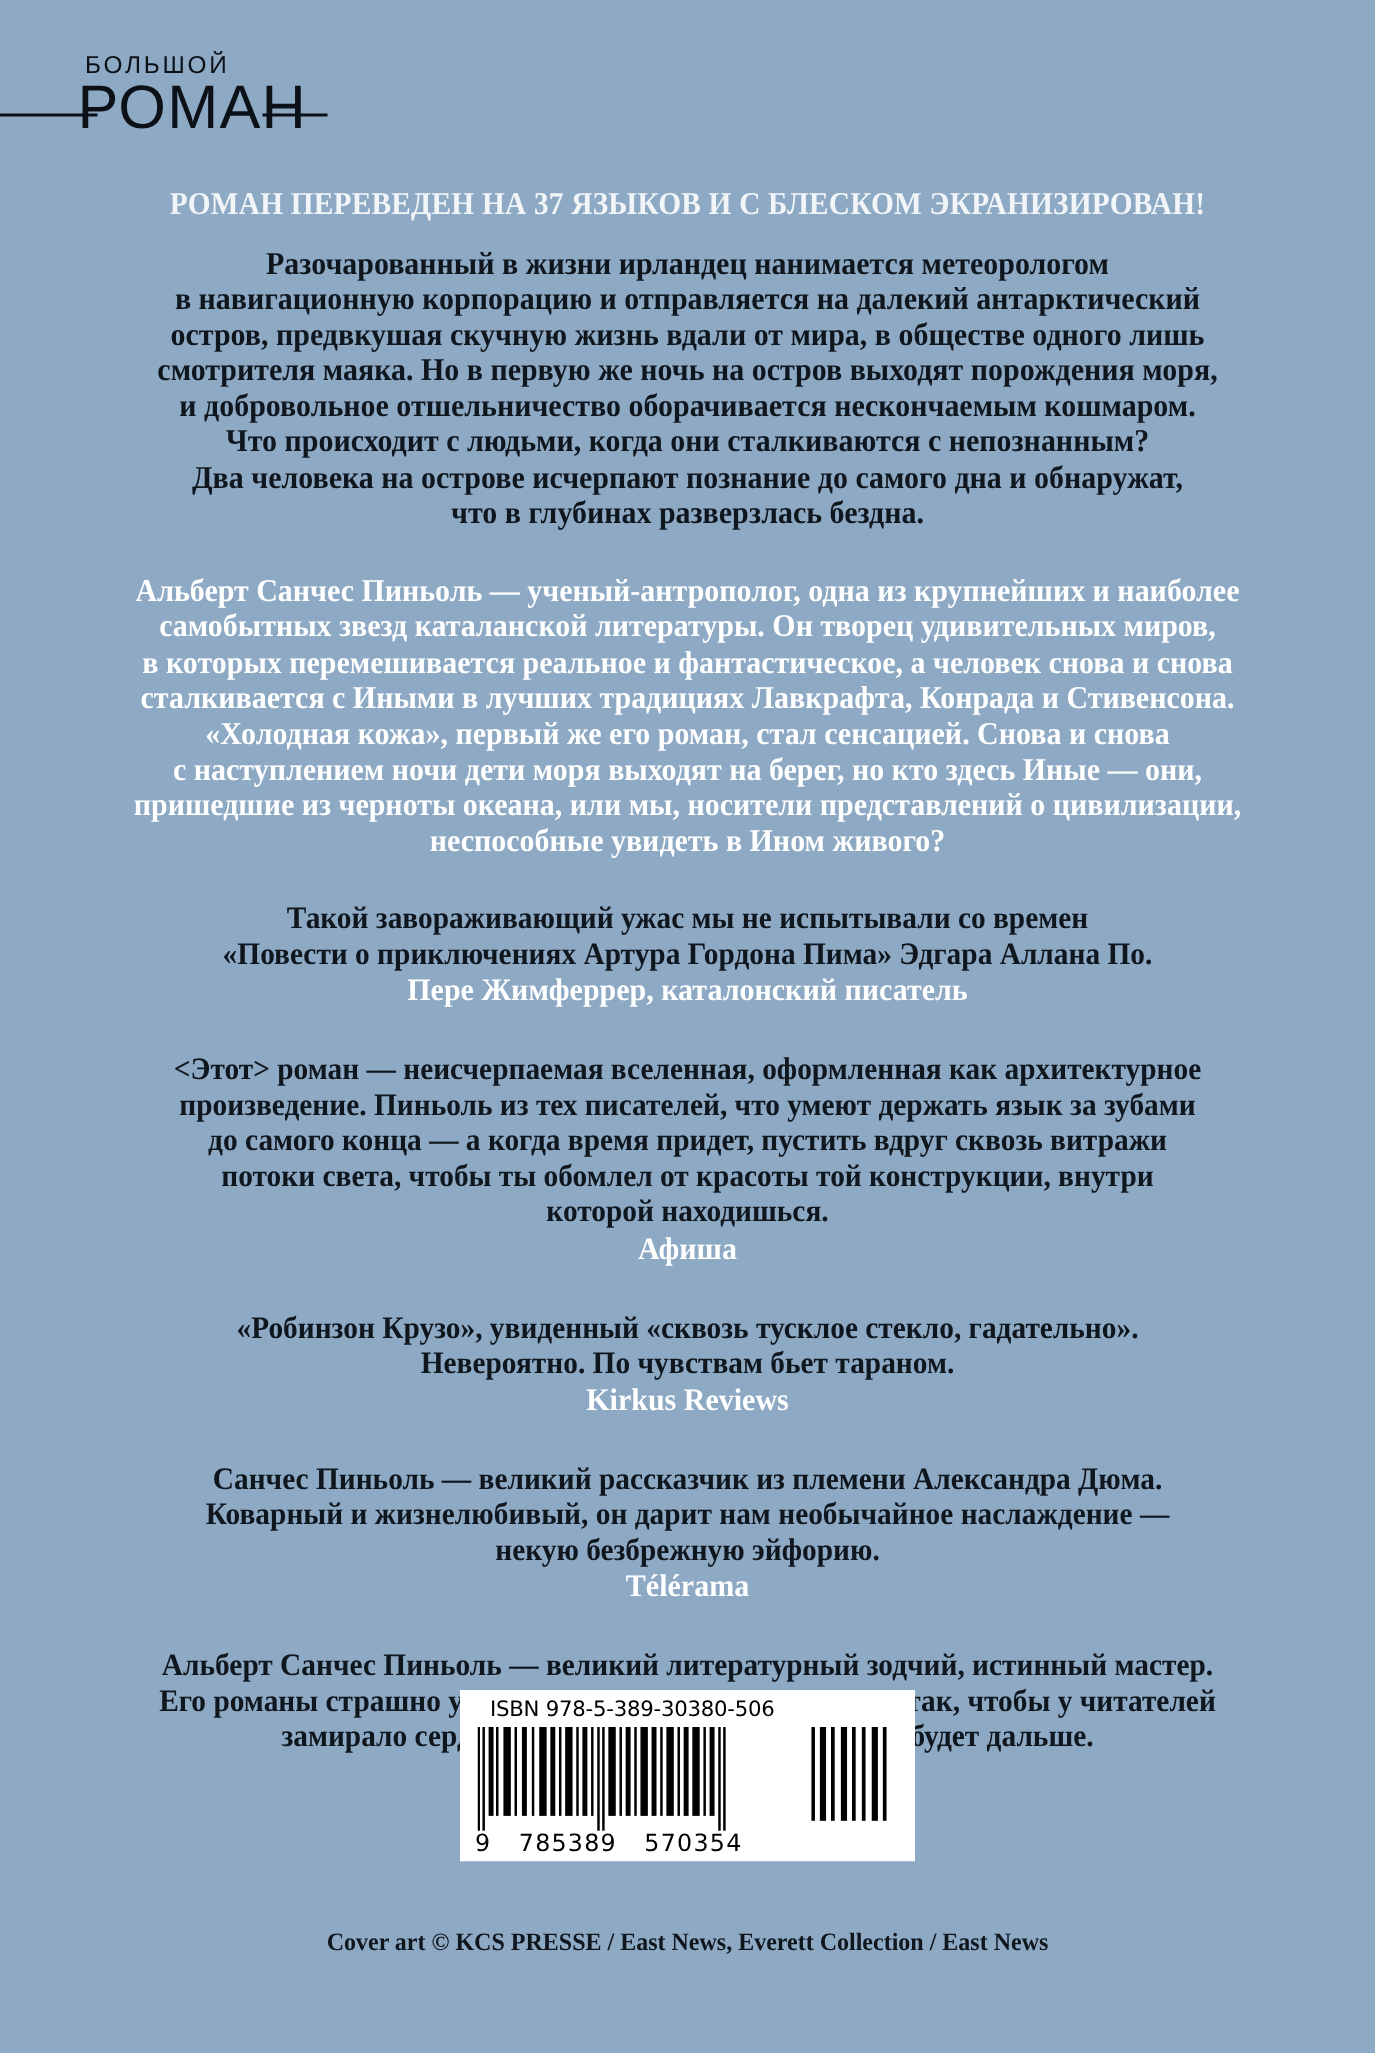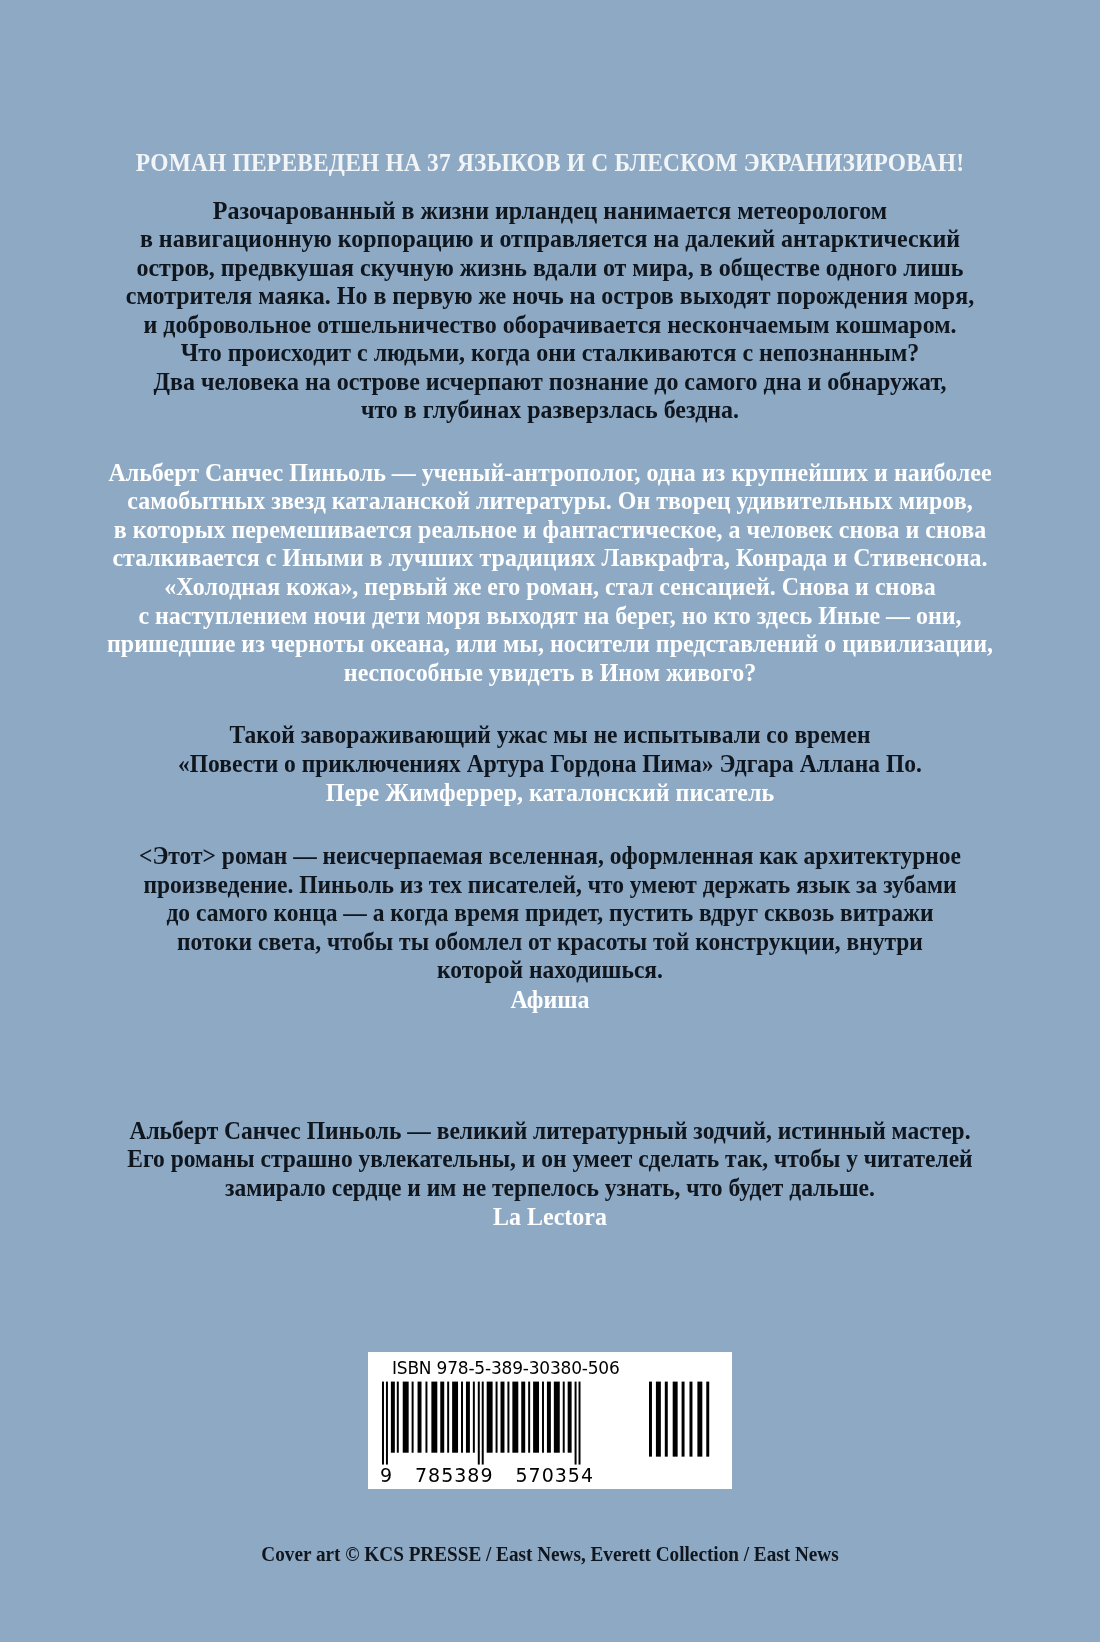--- a/index.html
+++ b/index.html
@@ -152,20 +152,28 @@
     font-weight: bold;
     font-size: 20px;
     transform: scaleX(0.96);
   }
 </style>
 </head>
 <body>
 
 <div class="cover">
 
+  <div class="imprint">
+    <svg width="300" height="82" viewBox="0 0 300 82" xmlns="http://www.w3.org/2000/svg">
+      <text x="68" y="30" font-family="Liberation Sans, sans-serif" font-size="19.5" letter-spacing="2.2" fill="#0c1118">БОЛЬШОЙ</text>
+      <text x="62" y="74" font-family="Liberation Sans, sans-serif" font-size="49" letter-spacing="1" fill="#0c1118">РОМАН</text>
+      <line x1="0" y1="64" x2="78" y2="64" stroke="#0c1118" stroke-width="2.4"></line>
+      <line x1="210" y1="64" x2="262" y2="64" stroke="#0c1118" stroke-width="2.4"></line>
+    </svg>
+  </div>
 
   <div class="content">
 
     <div class="headline">РОМАН ПЕРЕВЕДЕН НА 37 ЯЗЫКОВ И С БЛЕСКОМ ЭКРАНИЗИРОВАН!</div>
 
     <div class="gap-xs"></div>
 
     <div>
       <div class="blurb">Разочарованный в жизни ирландец нанимается метеорологом</div>
       <div class="blurb">в навигационную корпорацию и отправляется на далекий антарктический</div>
@@ -204,23 +212,34 @@
       <div class="quote">&lt;Этот&gt; роман — неисчерпаемая вселенная, оформленная как архитектурное</div>
       <div class="quote">произведение. Пиньоль из тех писателей, что умеют держать язык за зубами</div>
       <div class="quote">до самого конца — а когда время придет, пустить вдруг сквозь витражи</div>
       <div class="quote">потоки света, чтобы ты обомлел от красоты той конструкции, внутри</div>
       <div class="quote">которой находишься.</div>
       <div class="attrib">Афиша</div>
     </div>
 
     <div class="gap-lg"></div>
 
-
-    <div class="gap-lg"></div>
-
+    <div>
+      <div class="quote">«Робинзон Крузо», увиденный «сквозь тусклое стекло, гадательно».</div>
+      <div class="quote">Невероятно. По чувствам бьет тараном.</div>
+      <div class="attrib">Kirkus Reviews</div>
+    </div>
+
+    <div class="gap-lg"></div>
+
+    <div>
+      <div class="quote">Санчес Пиньоль — великий рассказчик из племени Александра Дюма.</div>
+      <div class="quote">Коварный и жизнелюбивый, он дарит нам необычайное наслаждение —</div>
+      <div class="quote">некую безбрежную эйфорию.</div>
+      <div class="attrib">Télérama</div>
+    </div>
 
     <div class="gap-lg"></div>
 
     <div>
       <div class="quote">Альберт Санчес Пиньоль — великий литературный зодчий, истинный мастер.</div>
       <div class="quote">Его романы страшно увлекательны, и он умеет сделать так, чтобы у читателей</div>
       <div class="quote">замирало сердце и им не терпелось узнать, что будет дальше.</div>
       <div class="attrib">La Lectora</div>
     </div>
 

